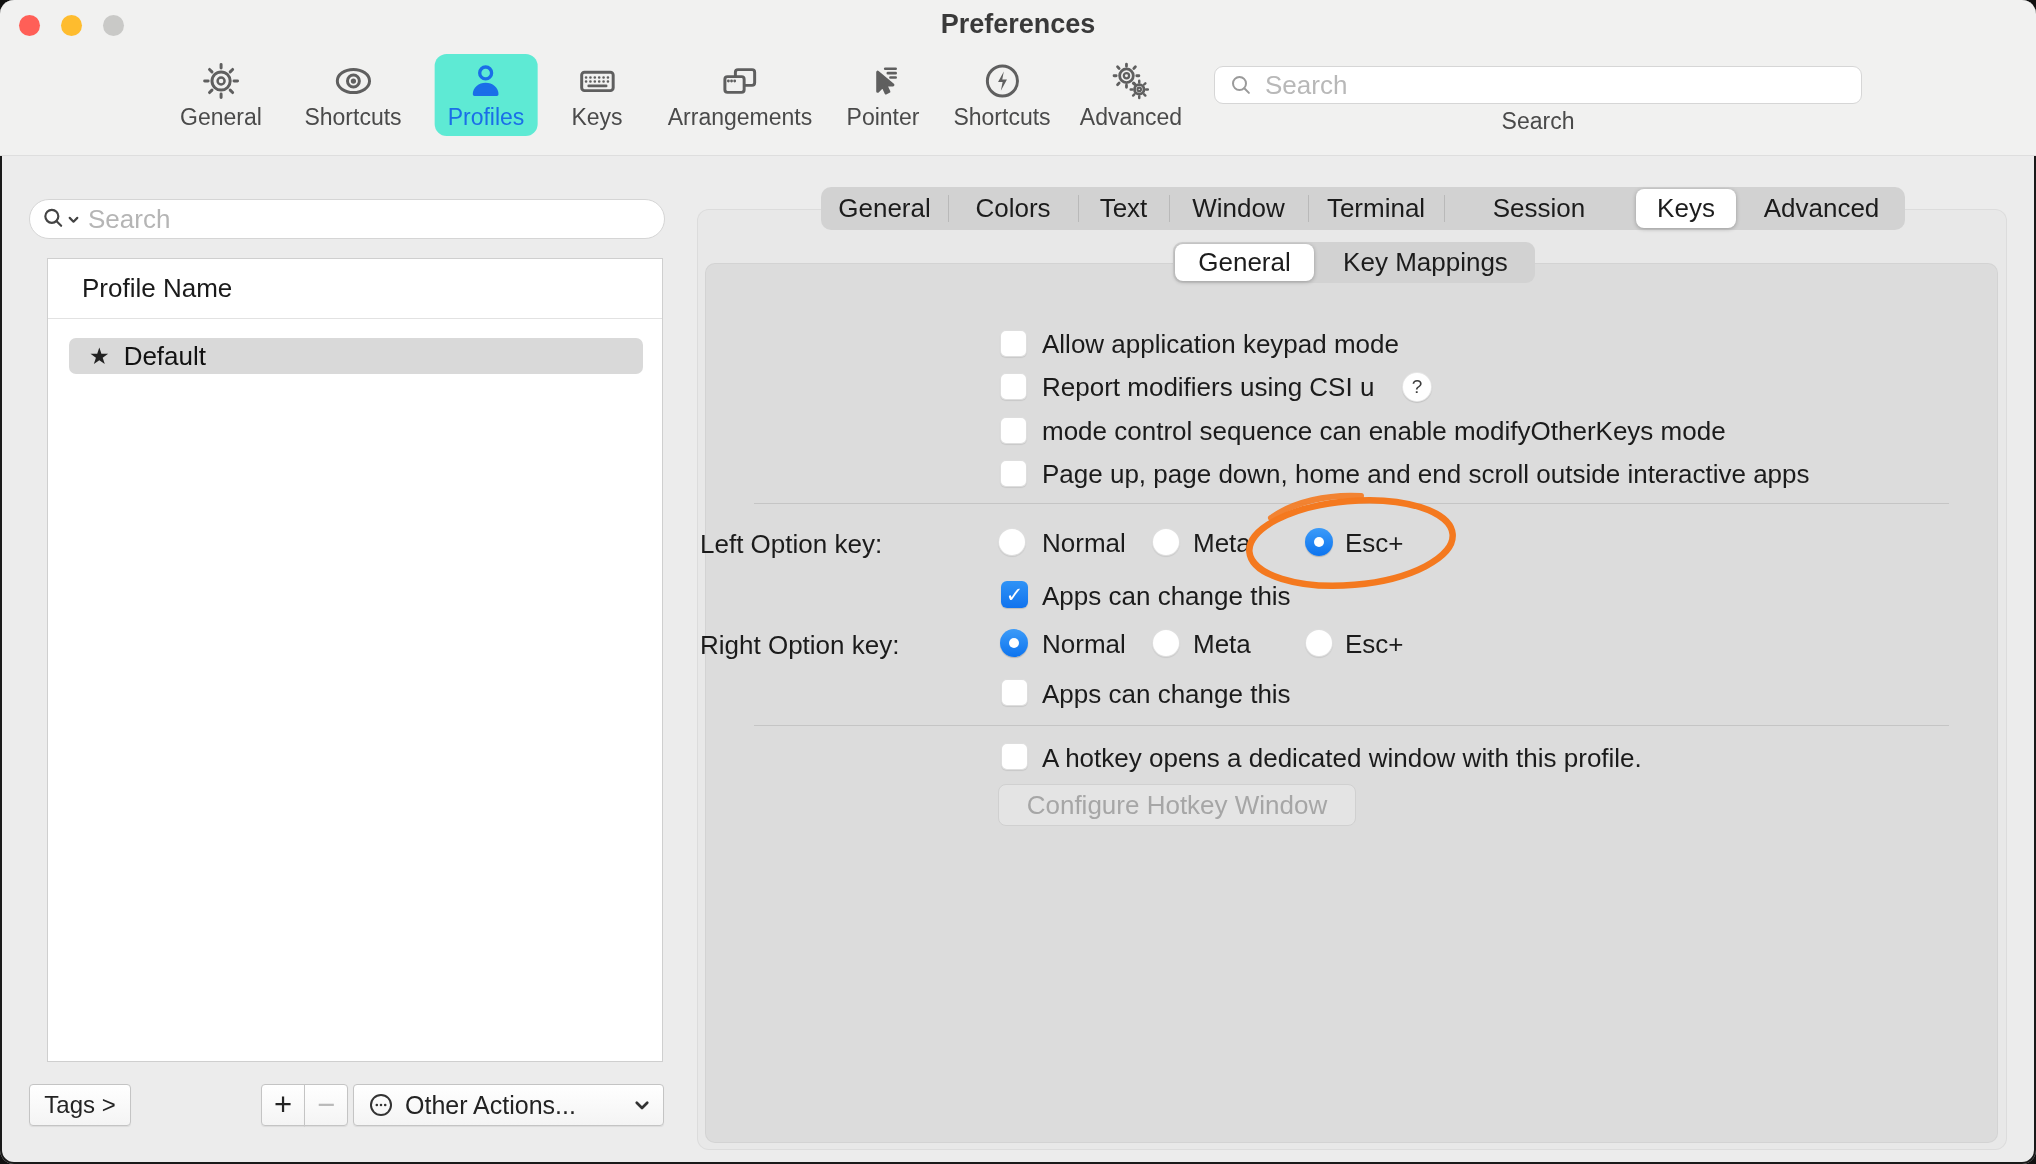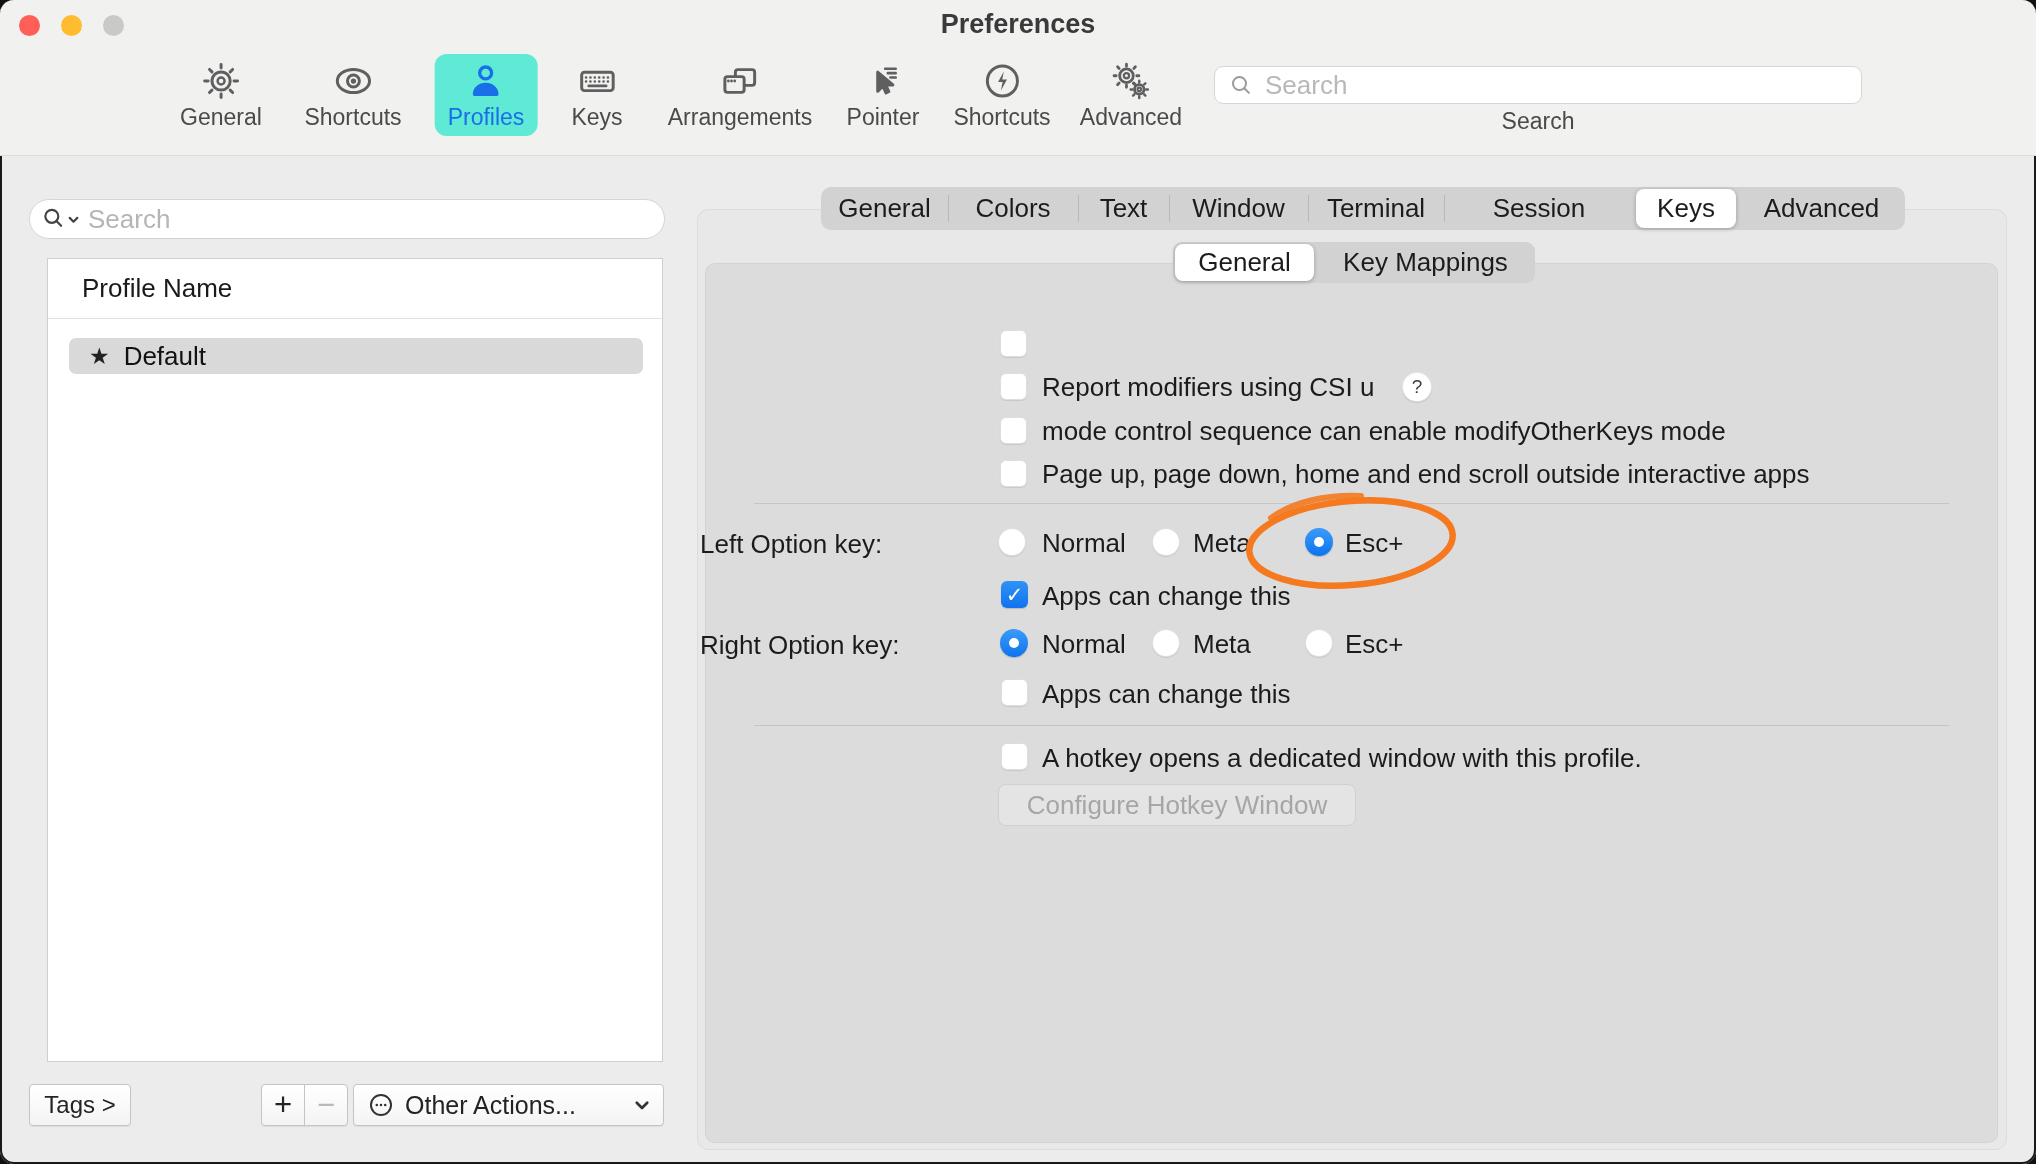--- a/index.html
+++ b/index.html
@@ -253,20 +253,21 @@
   <div class="segbar" style="left:1173px;top:242px;height:41px;border-radius:9px;">
     <div class="seg on" style="width:139px;">
         <span>General</span>
       </div>
     <div class="seg" style="width:219px;">
         <span>Key Mappings</span>
       </div>
   </div>
 
   <div class="cb" style="left:1000px;top:330px;"></div>
+  <div class="ctl-label" style="left:1042px;top:330px;">Allow application keypad mode</div>
 
   <div class="cb" style="left:1000px;top:373px;"></div>
   <div class="ctl-label" style="left:1042px;top:373px;">Report modifiers using CSI u</div>
   <div class="help">
       <span>?</span>
     </div>
 
   <div class="cb" style="left:1000px;top:417px;"></div>
   <div class="ctl-label" style="left:1042px;top:417px;">mode control sequence can enable modifyOtherKeys mode</div>
 

